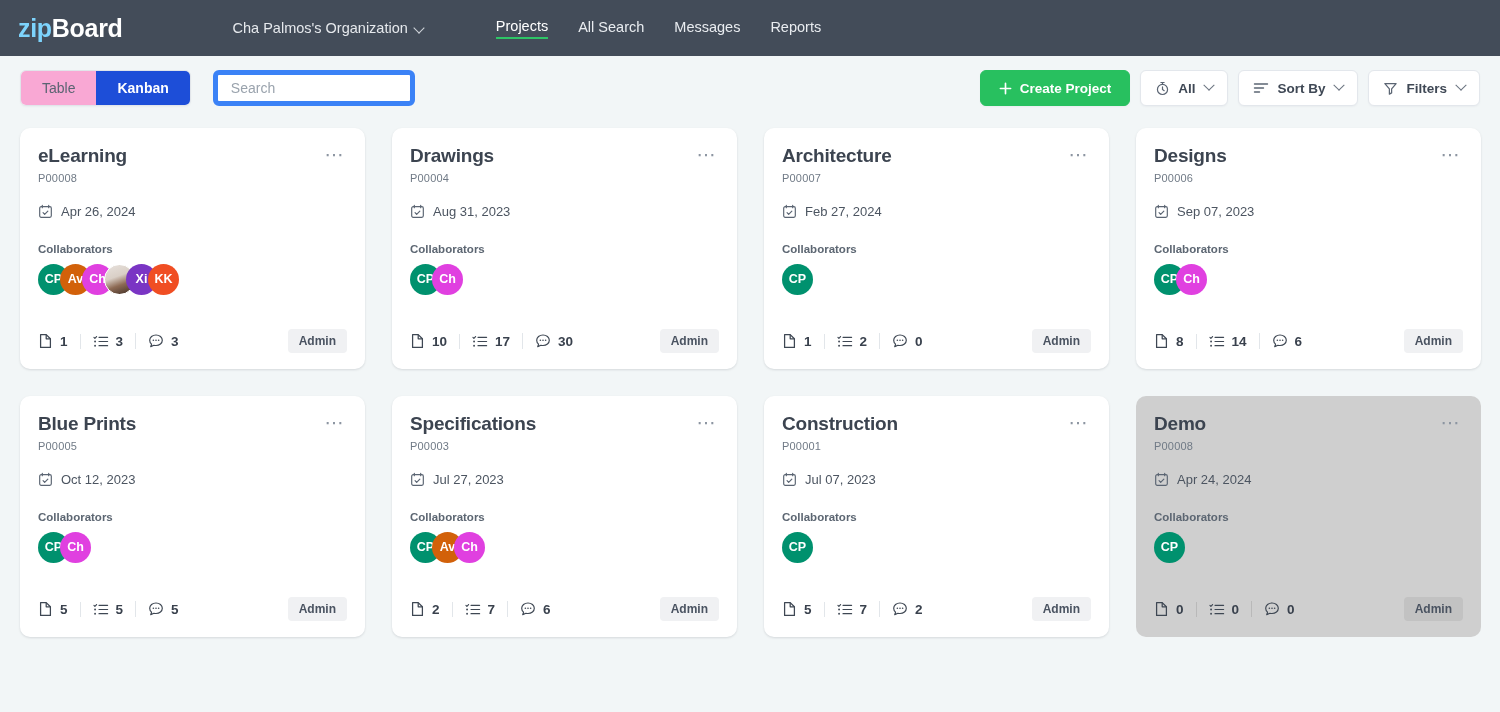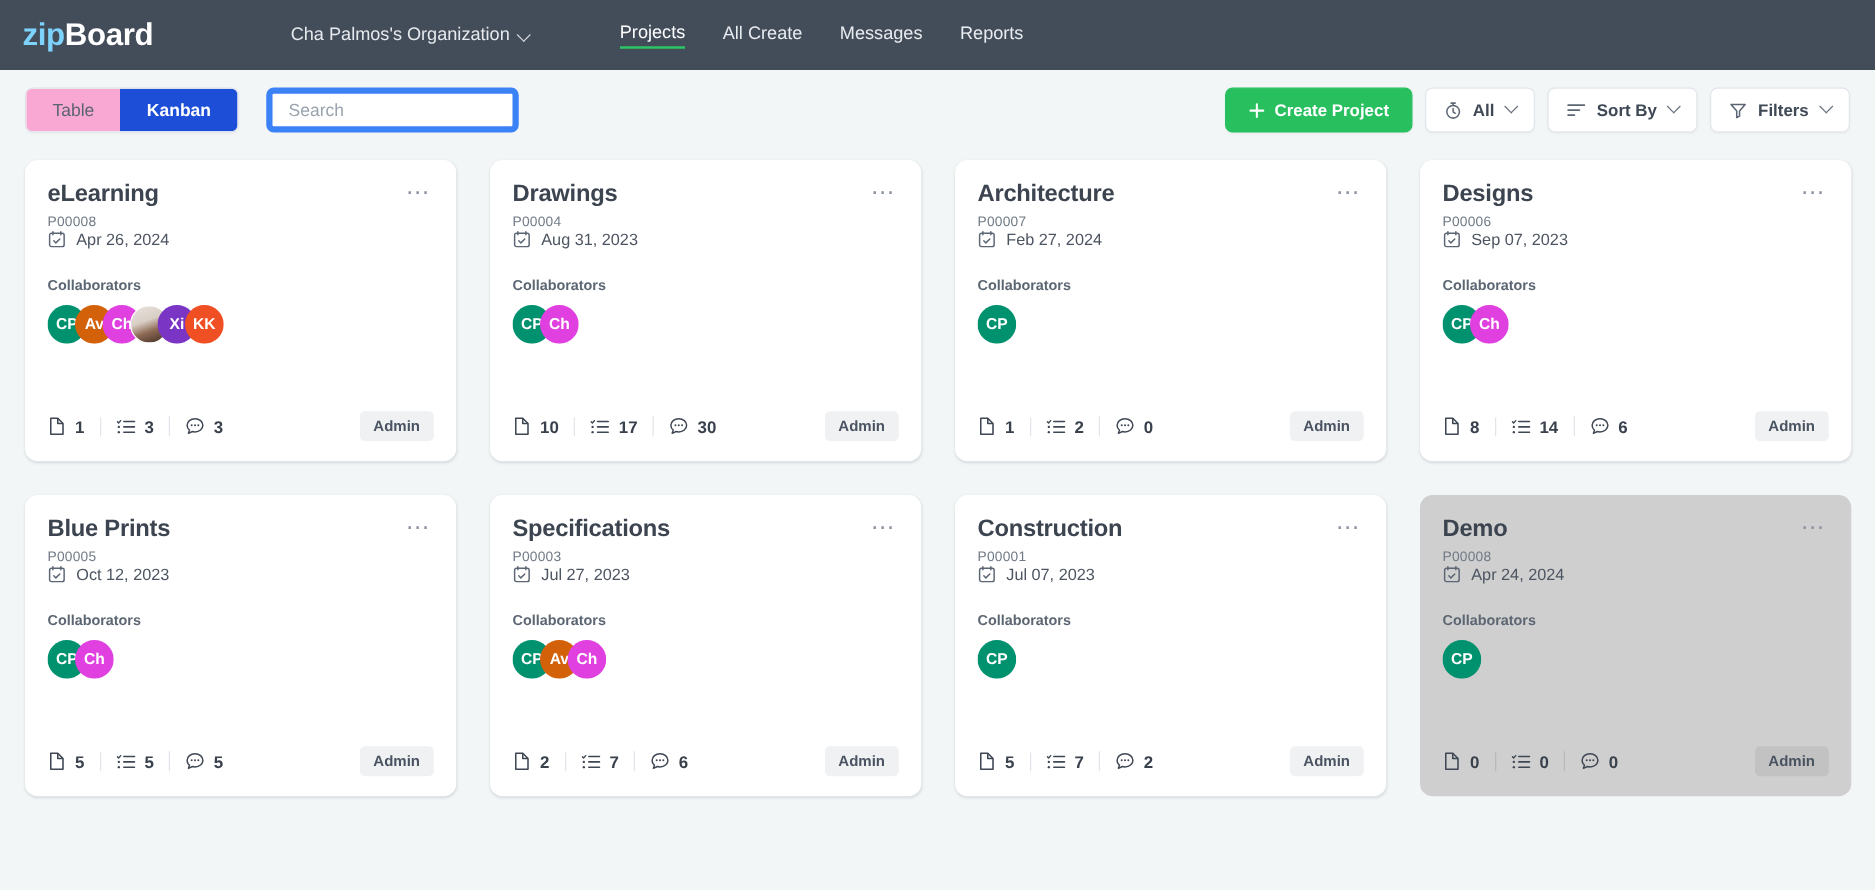--- a/index.html
+++ b/index.html
@@ -121,21 +121,21 @@
   }
   .card-id { font-size: 11px; color: #707a86; margin-top: 5px; letter-spacing: .2px; }
   .dots {
     margin-left: auto; color: #8c95a1; font-size: 19px;
     letter-spacing: 1.5px; line-height: .6; cursor: pointer;
     padding: 3px 2px;
   }
 
   .card-date {
     display: flex; align-items: flex-end; gap: 8px;
-    font-size: 13px; color: #4c5561;
+    margin-top: 20px; font-size: 13px; color: #4c5561;
   }
 
   .collab-label {
     margin-top: 24px; font-size: 11.5px; color: #5c6672; font-weight: 600;
   }
   .avatars { display: flex; margin-top: 9px; height: 32px; }
   .av {
     width: 31px; height: 31px; border-radius: 50%;
     color: #fff; font-size: 12.5px; font-weight: 700;
     display: flex; align-items: center; justify-content: center;
@@ -178,21 +178,21 @@
     <span class="zip">zip</span><span class="board">Board</span>
   </div>
 
   <div class="org">
     <span>Cha Palmos's Organization</span>
     <span class="caret"></span>
   </div>
 
   <div class="nav">
     <a class="active">Projects</a>
-    <a>All Create</a>
+    <a>All Search</a>
     <a>Messages</a>
     <a>Reports</a>
   </div>
 
 </div>
 
 <div class="toolbar">
   <div class="seg">
     <div class="tab-inactive">Table</div>
     <div class="tab-active">Kanban</div>

